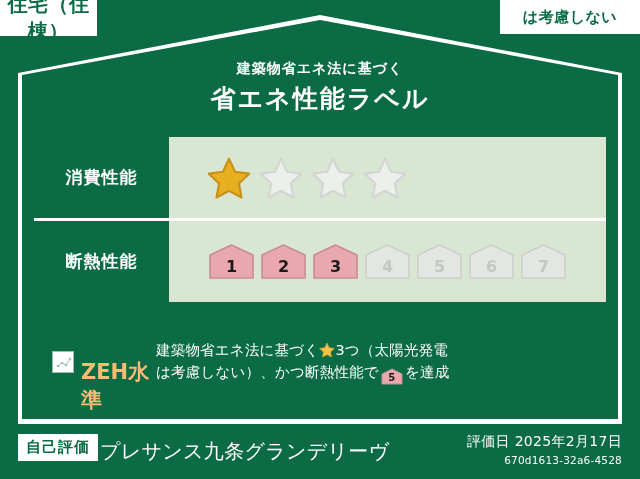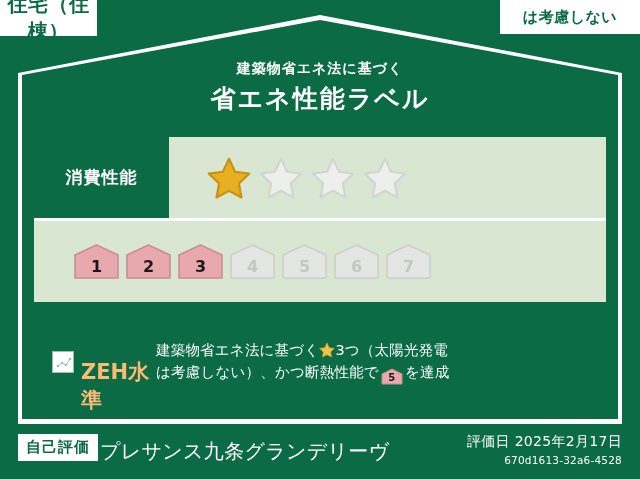--- a/index.html
+++ b/index.html
@@ -154,20 +154,23 @@
               <polygon points="12,1.5 15.3,8.6 23,9.6 17.4,15 18.8,22.6 12,19 5.2,22.6 6.6,15 1,9.6 8.7,8.6" fill="#edefed" stroke="#d2d6d2" stroke-width="1.2" stroke-linejoin="round"></polygon>
             </svg>
             <svg viewBox="0 0 24 24" class="star">
               <polygon points="12,1.5 15.3,8.6 23,9.6 17.4,15 18.8,22.6 12,19 5.2,22.6 6.6,15 1,9.6 8.7,8.6" fill="#edefed" stroke="#d2d6d2" stroke-width="1.2" stroke-linejoin="round"></polygon>
             </svg>
           </div>
       </div>
     </div>
 
     <div class="row">
+      <div class="row-label">
+        <span>断熱性能</span>
+      </div>
       <div class="row-body">
         <div class="houses" id="houses">
             <div class="hbadge on">
               <svg viewBox="0 0 49 38">
                 <polygon points="24.5,2 46,12 46,35 3,35 3,12" fill="#e8a8ad" stroke="#c98d93" stroke-width="1.6" stroke-linejoin="round"></polygon>
               </svg>
               <span>1</span>
             </div>
             <div class="hbadge on">
               <svg viewBox="0 0 49 38">

